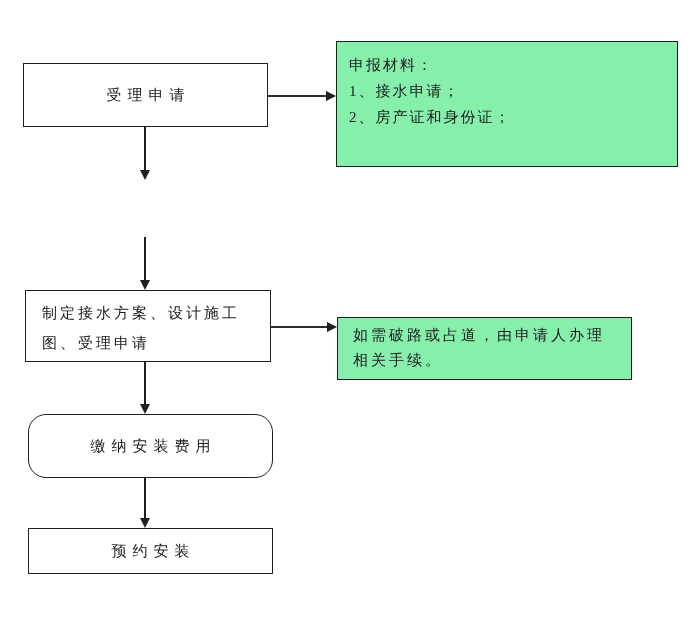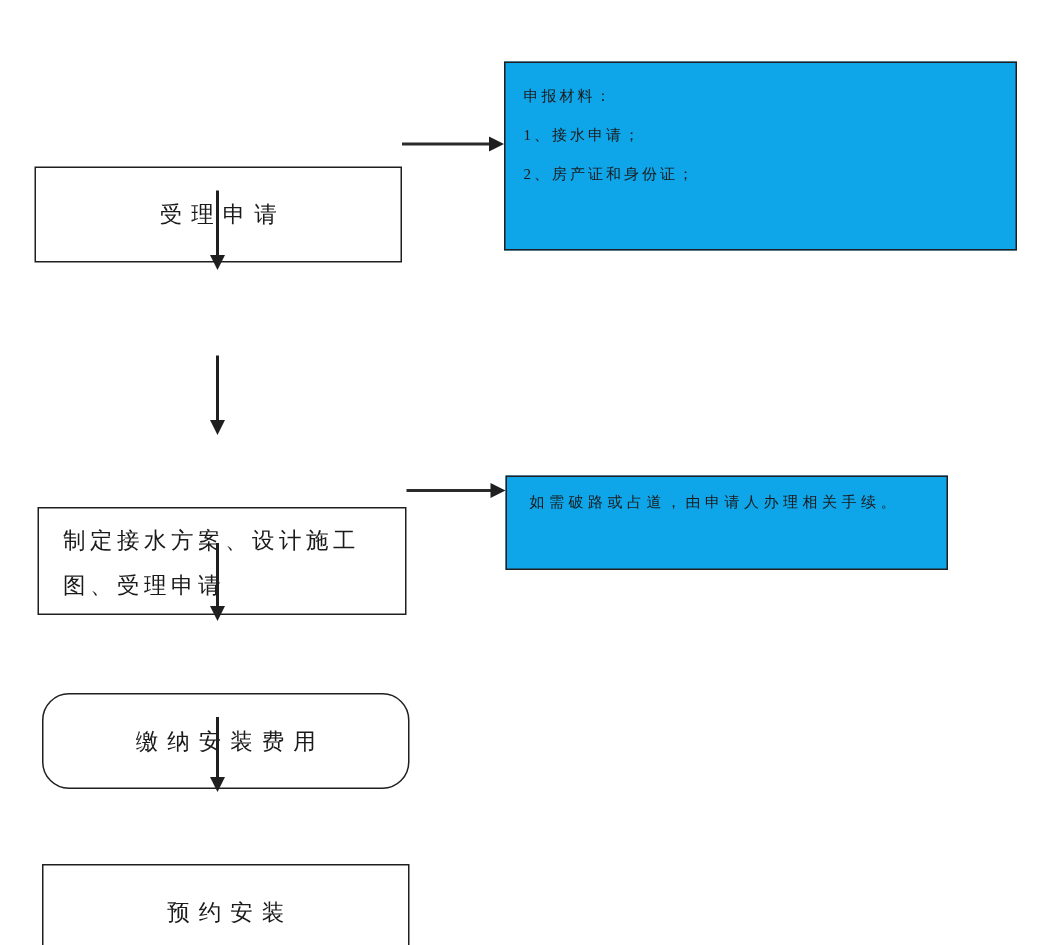--- a/index.html
+++ b/index.html
@@ -18,42 +18,41 @@
   }
   .flow-box {
     position: absolute;
     border: 1.5px solid #1f1f1f;
     background: #ffffff;
     display: flex;
     align-items: center;
     justify-content: center;
     font-size: 15px;
     box-sizing: border-box;
-    margin-top: 48px;
   }
   .flow-box .centered-label {
     letter-spacing: 6px;
     padding-left: 6px; 
     white-space: nowrap;
   }
   .flow-box.wrap-left {
     justify-content: flex-start;
     align-items: flex-start;
     padding: 7px 16px 0 16px;
   }
   .flow-box.wrap-left .wrap-label {
     letter-spacing: 3px;
     line-height: 30px;
     text-align: left;
   }
   .note-box {
     position: absolute;
     border: 1.5px solid #1f1f1f;
-    background: #0ea5e9;
-    font-size: 10px;
+    background: #86efac;
+    font-size: 15px;
     box-sizing: border-box;
   }
   .note-box.materials {
     padding: 10px 12px 0 12px;
   }
   .note-box.materials .note-line {
     letter-spacing: 2px;
     line-height: 26px;
     white-space: nowrap;
   }
@@ -119,21 +118,21 @@
 
 
   <div class="flow-box wrap-left" style="left:25px; top:290px; width:246px; height:72px;">
     <span class="wrap-label">制定接水方案、设计施工图、受理申请</span>
   </div>
 
   <div class="flow-box" style="left:28px; top:414px; width:245px; height:64px;border-radius:18px;">
     <span class="centered-label">缴纳安装费用</span>
   </div>
 
-  <div class="flow-box" style="left:28px; top:528px; width:245px; height:65px;">
+  <div class="flow-box" style="left:28px; top:528px; width:245px; height:46px;">
     <span class="centered-label">预约安装</span>
   </div>
 
   <div class="note-box materials" style="left:336px; top:41px; width:342px; height:126px;">
     <div class="note-line">申报材料：</div>
     <div class="note-line">1、接水申请；</div>
     <div class="note-line">2、房产证和身份证；</div>
   </div>
 
   <div class="note-box road" style="left:337px; top:296px; width:295px; height:63px;margin-top:21px;">

